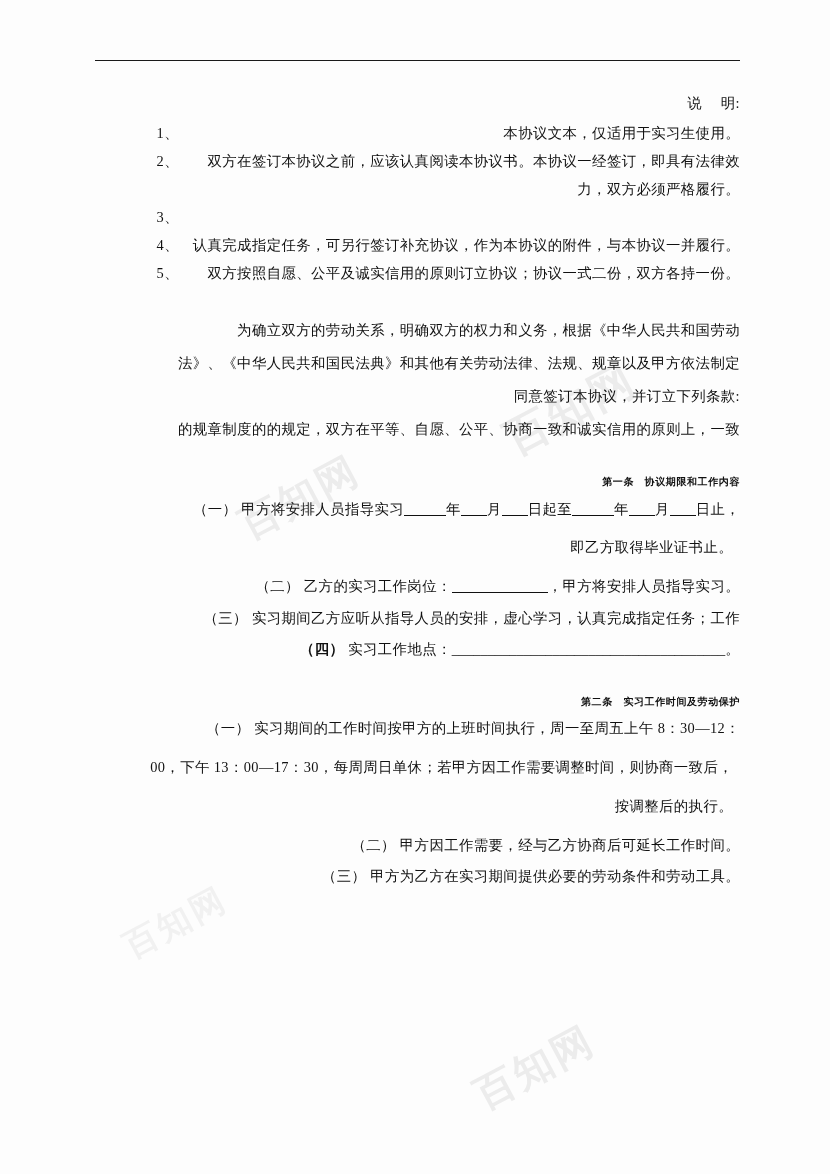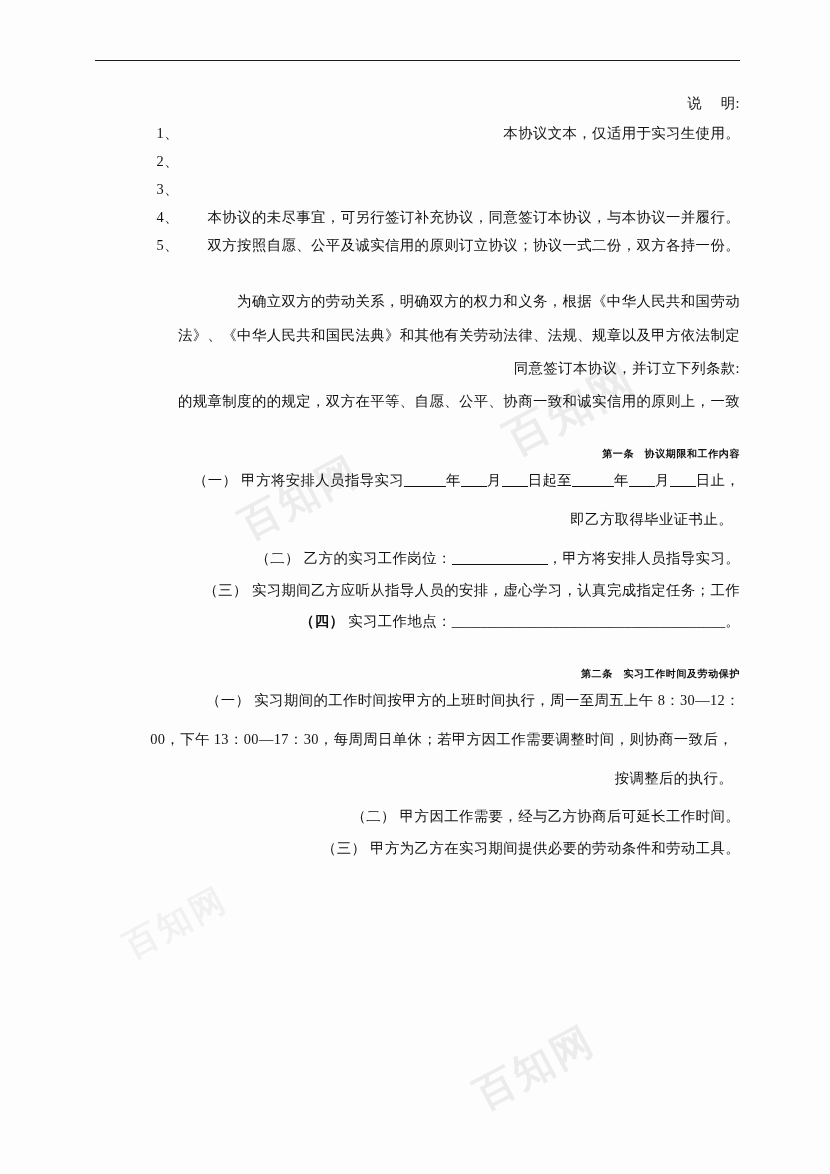--- a/index.html
+++ b/index.html
@@ -148,27 +148,28 @@
     <div class="top-rule"></div>
 
     <div class="note-head">说　 明:</div>
 
     <div class="note-item">
       <span class="num">1、</span>
       <span class="body">本协议文本，仅适用于实习生使用。</span>
     </div>
     <div class="note-item">
       <span class="num">2、</span>
+      <span class="body">双方在签订本协议之前，应该认真阅读本协议书。本协议一经签订，即具有法律效力，双方必须严格履行。</span>
     </div>
     <div class="note-item">
       <span class="num">3、</span>
     </div>
     <div class="note-item">
       <span class="num">4、</span>
-      <span class="body">本协议的未尽事宜，可另行签订补充协议，同意签订本协议，与本协议一并履行。</span>
+      <span class="body">认真完成指定任务，可另行签订补充协议，作为本协议的附件，与本协议一并履行。</span>
     </div>
     <div class="note-item">
       <span class="num">5、</span>
       <span class="body">双方按照自愿、公平及诚实信用的原则订立协议；协议一式二份，双方各持一份。</span>
     </div>
 
     <div class="preamble">
       <p class="para">为确立双方的劳动关系，明确双方的权力和义务，根据《中华人民共和国劳动</p>
       <p>法》、《中华人民共和国民法典》和其他有关劳动法律、法规、规章以及甲方依法制定</p>
       <p>同意签订本协议，并订立下列条款:</p>

